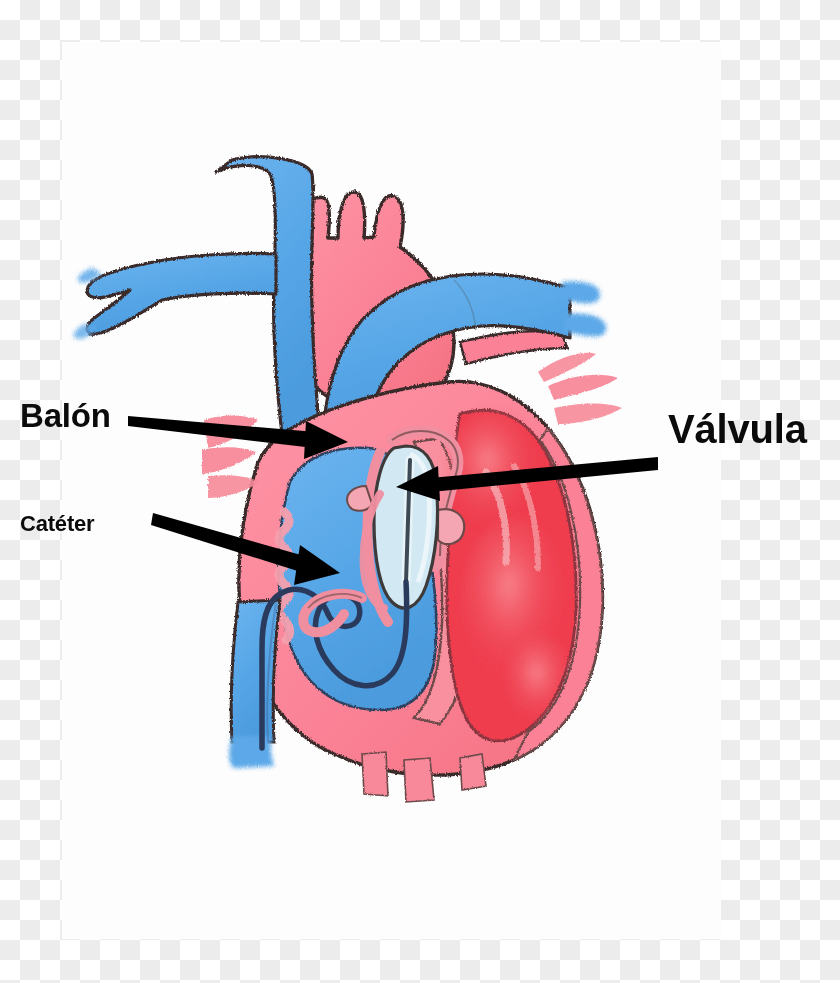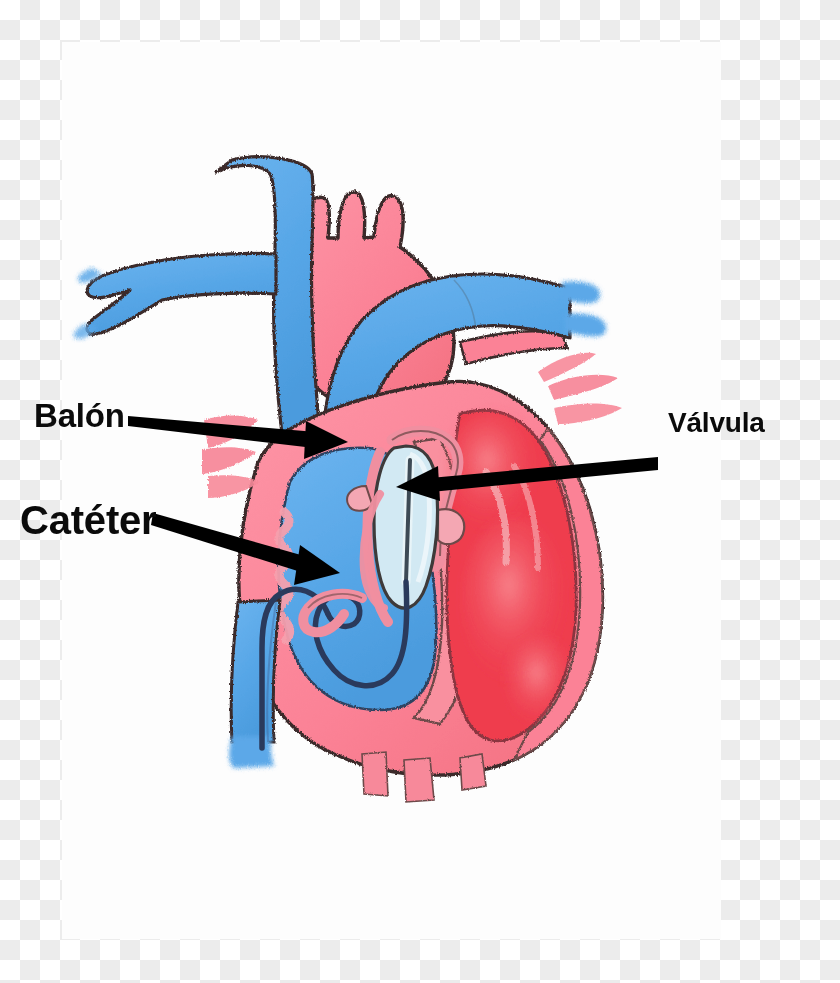--- a/index.html
+++ b/index.html
@@ -54,32 +54,31 @@
     font-weight: bold;
     color: #0b0b0b;
     line-height: 1.06;
     white-space: pre;
     letter-spacing: -0.2px;
   }
   #label-balon {
     left: 20px;
     top: 399px;
     font-size: 33px;
-    padding-left: 14px;
   }
   #label-cateter {
     left: 20px;
-    top: 499px;
-    font-size: 40px;
+    top: 512px;
+    font-size: 22px;
     text-align: right;
   }
   #label-valvula {
     left: 668px;
     top: 408px;
-    font-size: 28px;
+    font-size: 40px;
     text-align: left;
   }
   #label-valvula .l2 { display: block; }
 
   
   #arrows {
     position: absolute;
     left: 0; top: 0;
     width: 840px;
     height: 983px;

